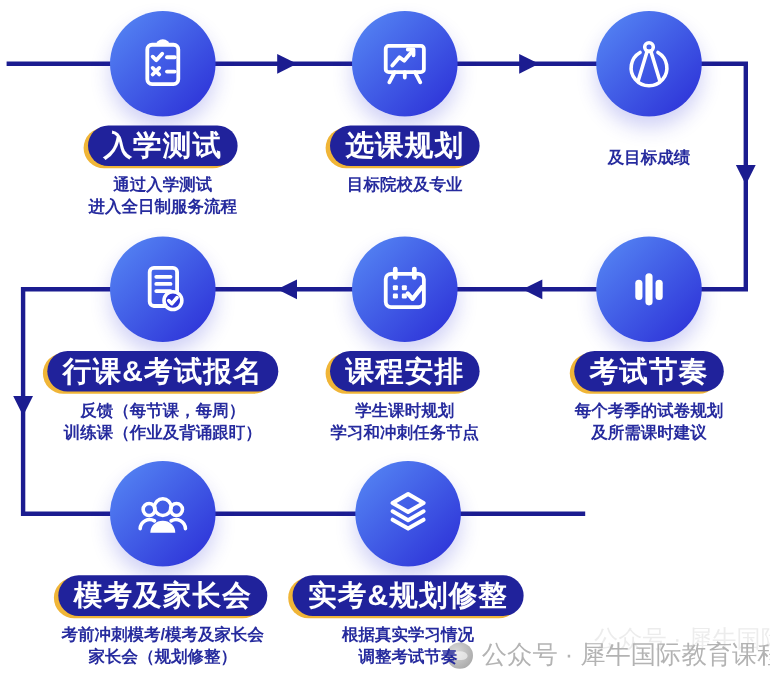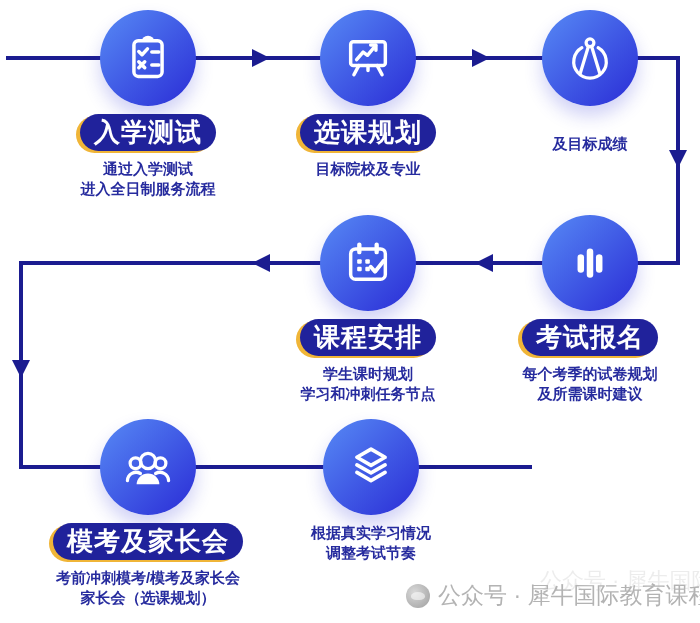--- a/index.html
+++ b/index.html
@@ -105,20 +105,35 @@
         <circle cx="24" cy="10" r="3.6"></circle>
         <path d="M22.5,13.3 L15,38 M25.5,13.3 L33,38"></path>
       </svg>
     </div>
     <div class="desc">
       <br>
       <span>及目标成绩</span>
     </div>
   </div>
 
+  <div class="node n4">
+    <div class="circle">
+      <svg width="52" height="52" viewBox="0 0 48 48" fill="none" stroke="#ffffff" stroke-width="3.2" stroke-linecap="round" stroke-linejoin="round">
+        <rect x="13" y="6" width="23" height="32" rx="3.5"></rect>
+        <path d="M18.5,13.5 h12 M18.5,19.5 h12 M18.5,25.5 h12"></path>
+        <circle cx="32.5" cy="33.5" r="7.5" fill="#3037d6" stroke-width="3"></circle>
+        <path d="M29,33.5 l2.6,2.6 l4.4,-5.2" stroke-width="3"></path>
+      </svg>
+    </div>
+    <div class="pill">行课&amp;考试报名</div>
+    <div class="desc">
+      <span>反馈（每节课，每周）</span><br>
+      <span>训练课（作业及背诵跟盯）</span>
+    </div>
+  </div>
 
   <div class="node n5">
     <div class="circle">
       <svg width="52" height="52" viewBox="0 0 48 48" fill="none" stroke="#ffffff" stroke-width="3.2" stroke-linecap="round" stroke-linejoin="round">
         <rect x="8" y="11" width="32" height="28" rx="4.5"></rect>
         <path d="M16,7 v7 M32,7 v7" stroke-width="4"></path>
         <rect x="14" y="20.5" width="4.2" height="4.2" rx="1" fill="#ffffff" stroke="none"></rect>
         <rect x="21.5" y="20.5" width="4.2" height="4.2" rx="1" fill="#ffffff" stroke="none"></rect>
         <rect x="14" y="27.5" width="4.2" height="4.2" rx="1" fill="#ffffff" stroke="none"></rect>
         <rect x="21.5" y="27.5" width="4.2" height="4.2" rx="1" fill="#ffffff" stroke="none"></rect>
@@ -133,53 +148,54 @@
   </div>
 
   <div class="node n6">
     <div class="circle">
       <svg width="52" height="52" viewBox="0 0 48 48" fill="none" stroke="#ffffff" stroke-width="6" stroke-linecap="round">
         <path d="M15.5,19 v11"></path>
         <path d="M24,13.5 v21"></path>
         <path d="M32.5,19 v11"></path>
       </svg>
     </div>
-    <div class="pill">考试报名</div>
+    <div class="pill">考试节奏</div>
     <div class="desc">
       <span>每个考季的试卷规划</span><br>
       <span>及所需课时建议</span>
     </div>
   </div>
 
   <div class="node n7">
     <div class="circle">
       <svg width="52" height="52" viewBox="0 0 48 48" fill="none" stroke="#ffffff" stroke-width="3" stroke-linecap="round" stroke-linejoin="round">
         <circle cx="12.5" cy="20.5" r="5"></circle>
         <circle cx="35.5" cy="20.5" r="5"></circle>
         <path d="M5,36.5 a8,8 0 0 1 12,-6.5"></path>
         <path d="M43,36.5 a8,8 0 0 0 -12,-6.5"></path>
         <circle cx="24" cy="18.5" r="7"></circle>
         <path d="M13.5,40 a10.5,10 0 0 1 21,0 z" fill="#ffffff" stroke="none"></path>
       </svg>
     </div>
     <div class="pill">模考及家长会</div>
     <div class="desc">
       <span>考前冲刺模考/模考及家长会</span><br>
-      <span>家长会（选课规划）</span>
+      <span>家长会（规划修整）</span>
     </div>
   </div>
 
   <div class="node n8">
     <div class="circle">
       <svg width="52" height="52" viewBox="0 0 48 48" fill="none" stroke="#ffffff" stroke-width="3.4" stroke-linecap="round" stroke-linejoin="round">
         <path d="M24,7.5 L37,15 L24,22.5 L11,15 Z"></path>
         <path d="M11,22 L24,29.5 L37,22"></path>
         <path d="M11,29 L24,36.5 L37,29"></path>
       </svg>
     </div>
+    <div class="pill">实考&amp;规划修整</div>
     <div class="desc">
       <span>根据真实学习情况</span><br>
       <span>调整考试节奏</span>
     </div>
   </div>
 
   <div class="watermark">
     <span class="wm-logo"></span>
     <span>公众号 · 犀牛国际教育课程</span>
   </div>

